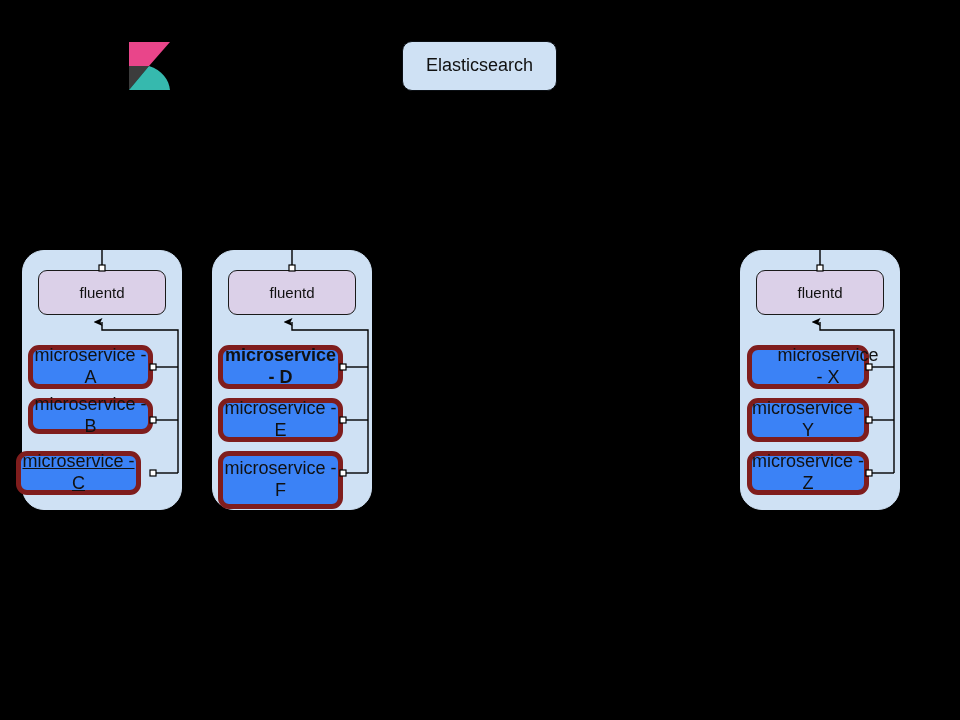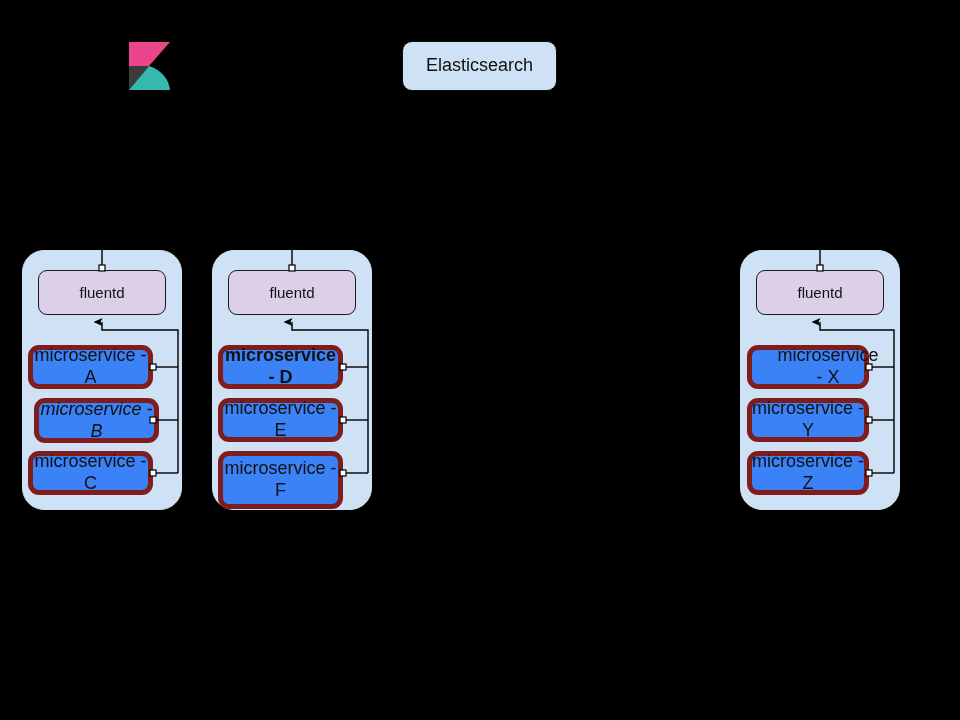--- a/index.html
+++ b/index.html
@@ -94,25 +94,25 @@
   <div class="node cluster-box" style="left:22px; top:250px; width:160px; height:260px;"></div>
 
   <div class="node fluentd-box" style="left:38px; top:270px; width:128px; height:45px;">
     <span>fluentd</span>
   </div>
 
   <div class="node ms-box" style="left:28px; top:345px; width:125px; height:44px;">
     <span>microservice - A</span>
   </div>
 
-  <div class="node ms-box" style="left:34px; top:398px; width:125px; height:45px;font-style:italic;">
+  <div class="node ms-box" style="left:28px; top:398px; width:125px; height:36px;">
     <span>microservice - B</span>
   </div>
 
-  <div class="node ms-box" style="left:28px; top:451px; width:125px; height:44px;">
+  <div class="node ms-box" style="left:16px; top:451px; width:125px; height:44px;text-decoration:underline;">
     <span>microservice - C</span>
   </div>
 
   <div class="node cluster-box" style="left:212px; top:250px; width:160px; height:260px;"></div>
 
   <div class="node fluentd-box" style="left:228px; top:270px; width:128px; height:45px;">
     <span>fluentd</span>
   </div>
 
   <div class="node ms-box" style="left:218px; top:345px; width:125px; height:44px;font-weight:bold;">

